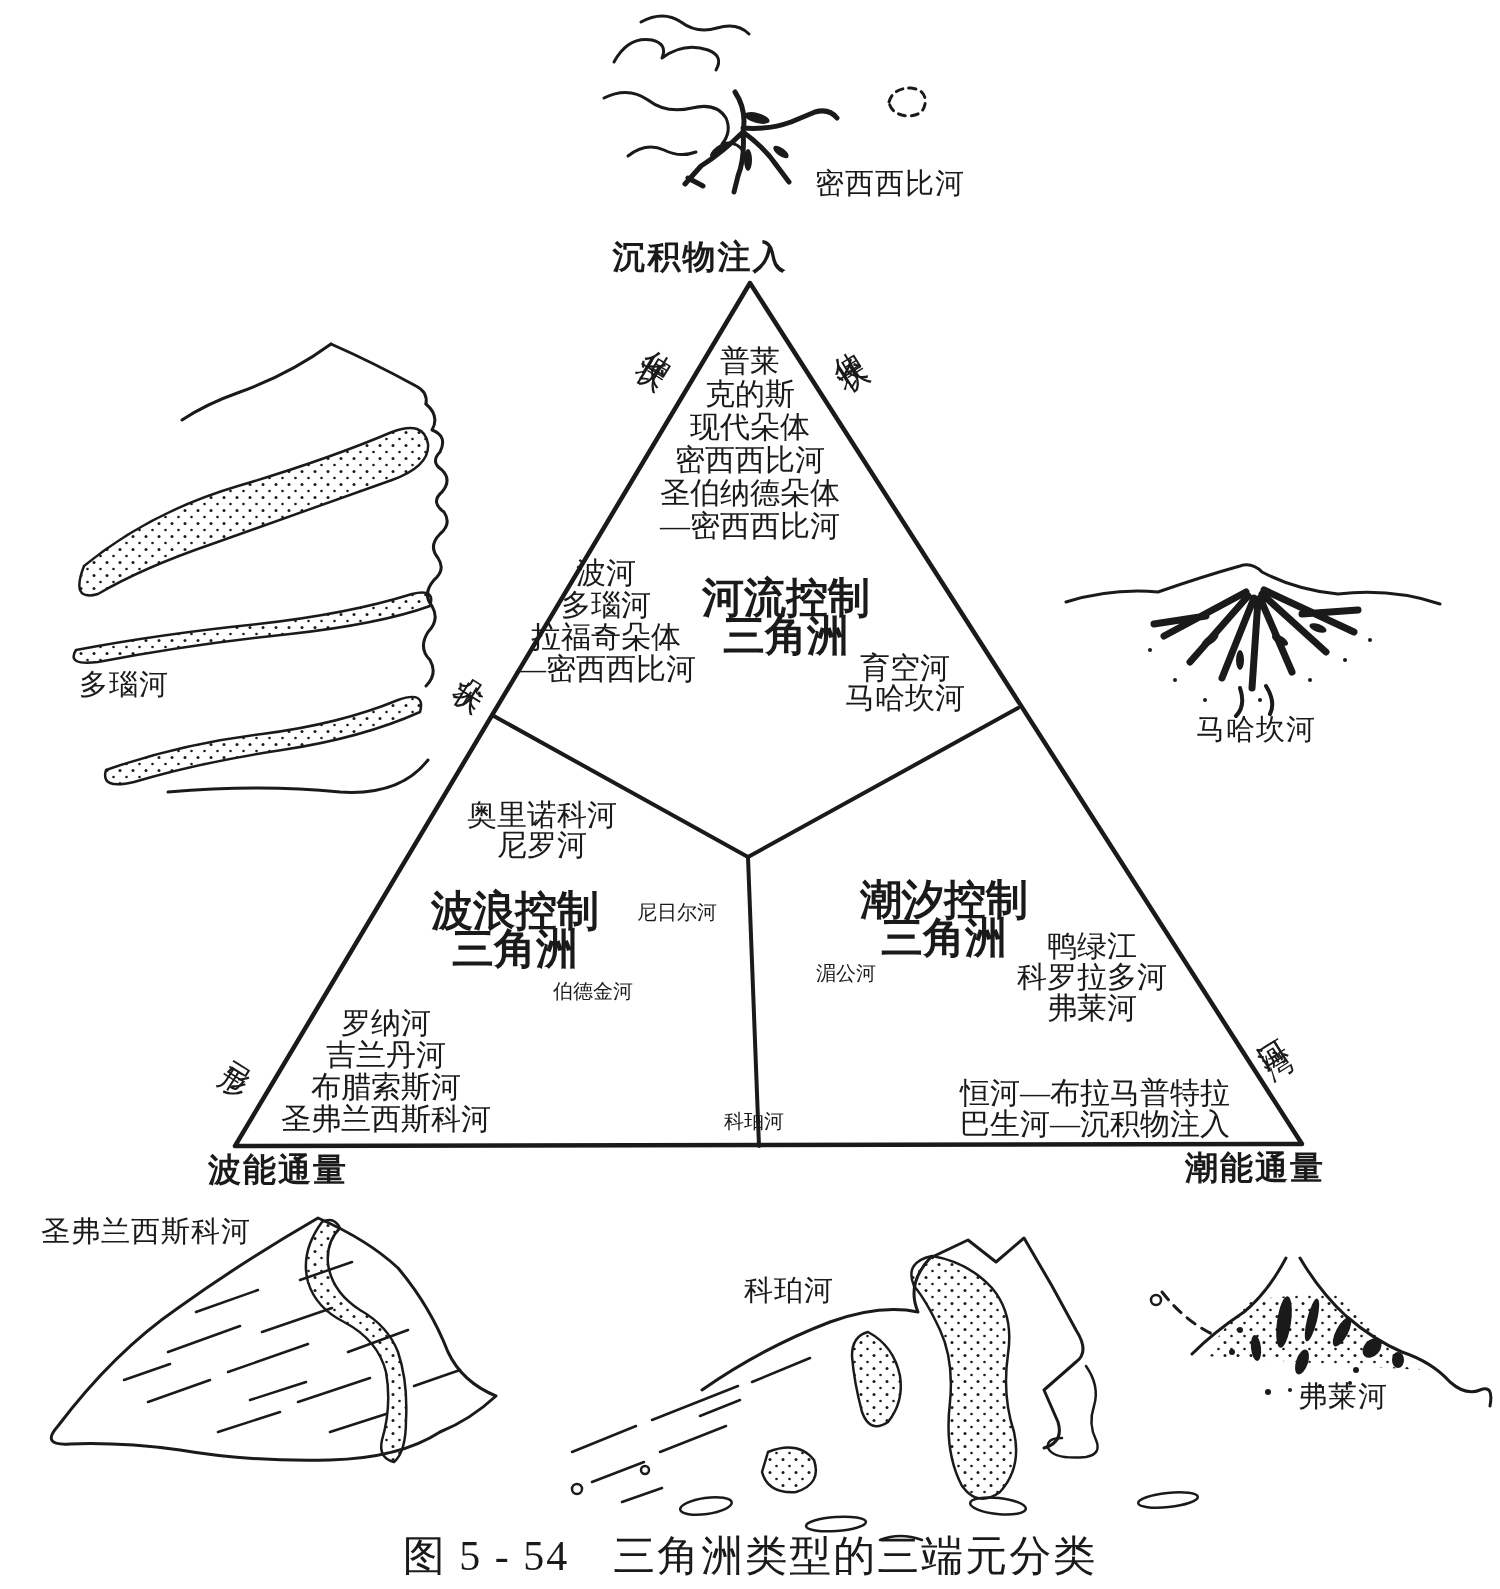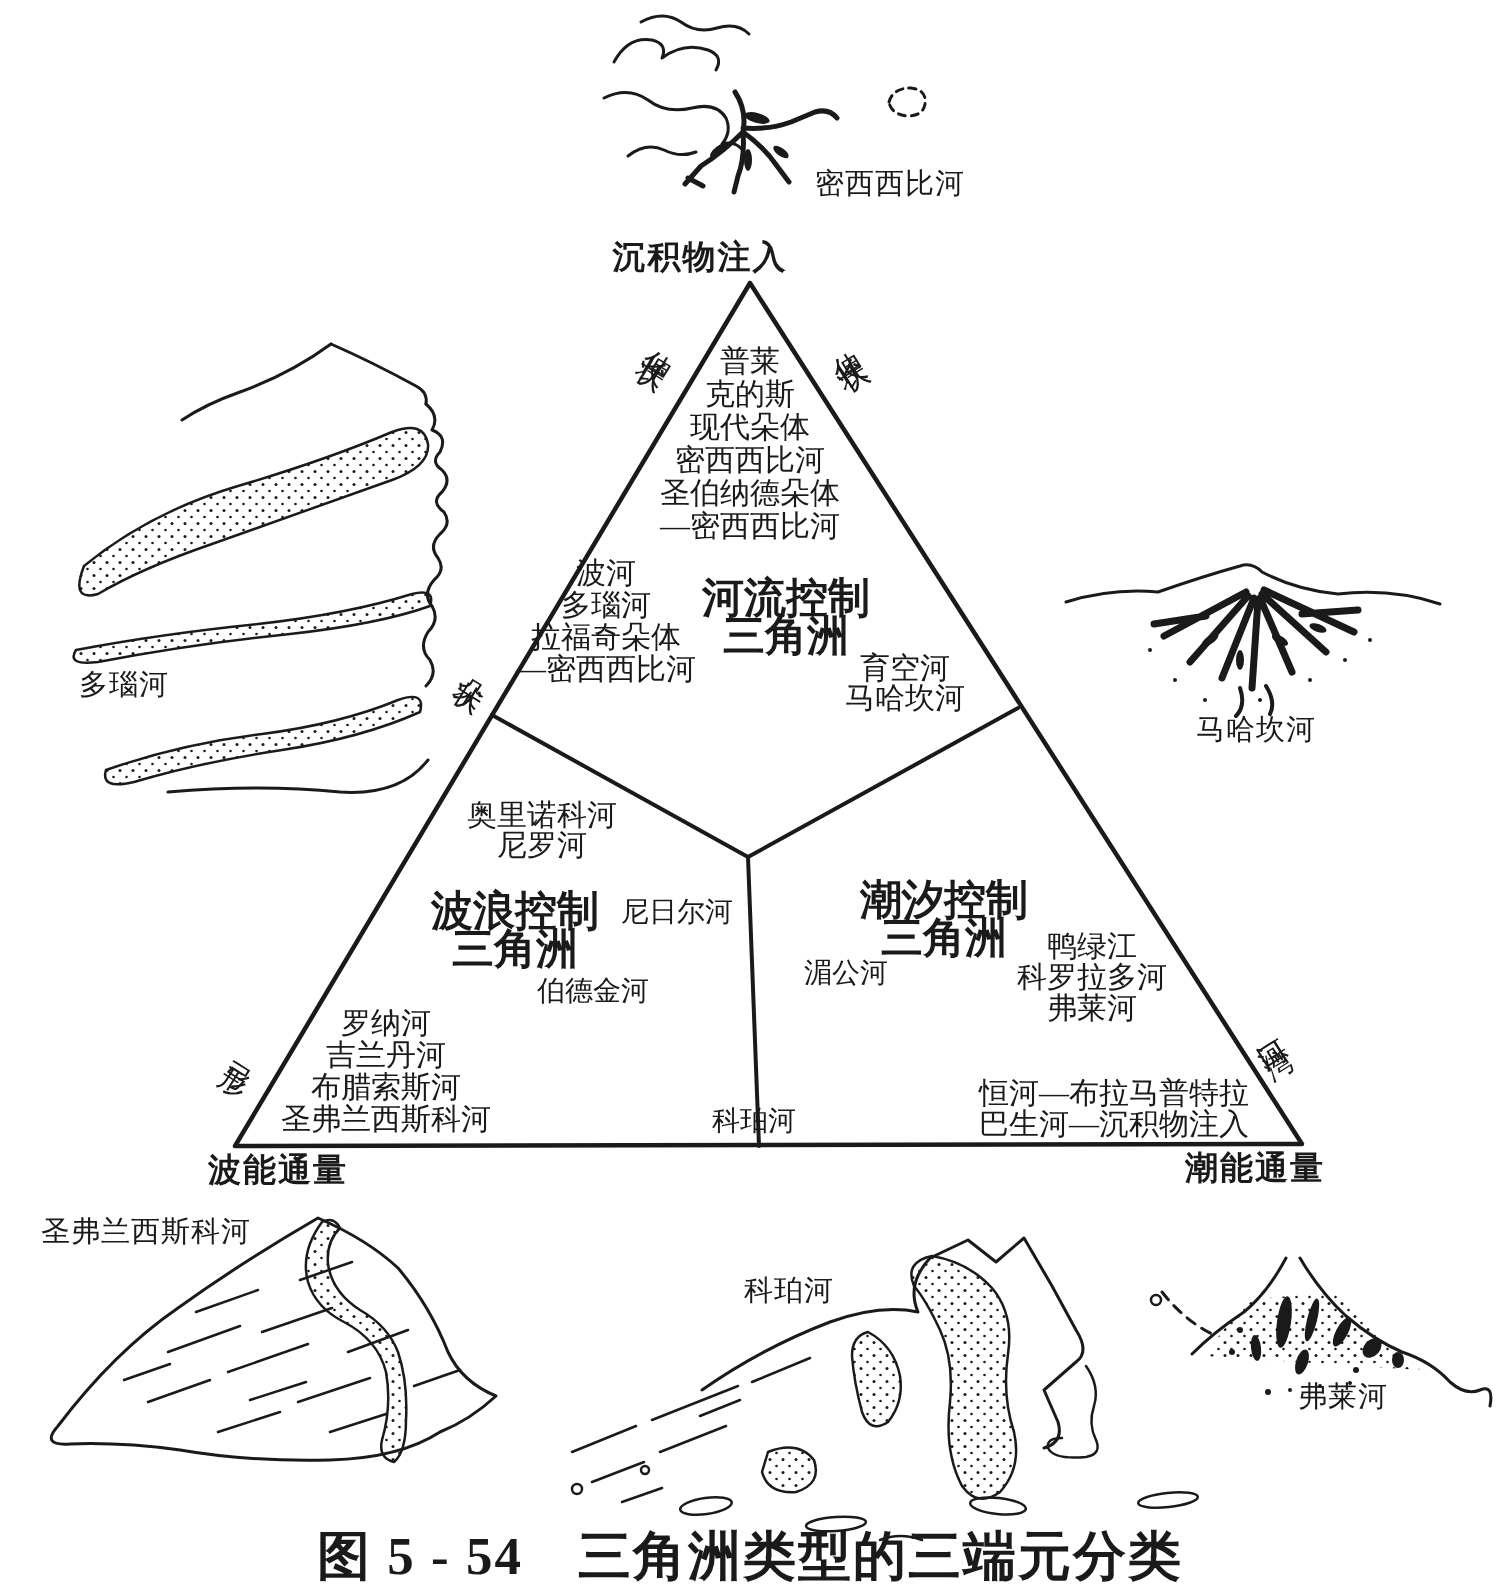--- a/index.html
+++ b/index.html
@@ -1,30 +1,30 @@
 <!DOCTYPE html>
 <html><head>
 <meta charset="utf-8">
 <style>
   html,body{margin:0;padding:0;background:#fff;}
   .fig{position:relative;width:1500px;height:1589px;background:#fff;overflow:hidden;
        font-family:"Liberation Serif","DejaVu Serif",serif;color:#1a1a1a;}
   svg.art{position:absolute;left:0;top:0;}
-  .t{position:absolute;transform:translate(-50%,-50%);white-space:nowrap;font-size:28px;line-height:1.1;}
+  .t{position:absolute;transform:translate(-50%,-50%);white-space:nowrap;font-size:20px;line-height:1.1;}
   .blk{position:absolute;transform:translateX(-50%);text-align:center;font-size:30px;}
   .blk div{white-space:nowrap;}
   .lh30 div{line-height:30px;} .lh31 div{line-height:31px;} .lh32 div{line-height:32px;} .lh33 div{line-height:33px;}
   .title{font-weight:700;font-size:42px;} .title div{line-height:38px;}
   .corner{font-size:33px;font-weight:600;letter-spacing:2px;}
   .vt{position:absolute;writing-mode:vertical-rl;text-orientation:upright;font-size:29px;
       letter-spacing:5px;white-space:nowrap;}
   .rotL{transform:translate(-50%,-50%) rotate(32deg);}
   .rotR{transform:translate(-50%,-50%) rotate(-32deg);}
   .sk{font-size:29px;letter-spacing:1px;}
-  .caption{font-size:53px;letter-spacing:2px;font-weight:bold;}
+  .caption{font-size:42px;letter-spacing:2px;}
 </style>
 </head>
 <body>
 
 <div class="fig">
 
   <svg class="art" width="1500" height="1589" viewBox="0 0 1500 1589">
     <defs>
       <pattern id="stip" width="13" height="13" patternUnits="userSpaceOnUse">
         <circle cx="3" cy="3.5" r="1.5" fill="#1a1a1a"></circle>
@@ -184,21 +184,21 @@
     <div>罗纳河</div>
     <div>吉兰丹河</div>
     <div>布腊索斯河</div>
     <div>圣弗兰西斯科河</div>
   </div>
   <div class="blk lh31" style="left:1092px;top:930px;">
     <div>鸭绿江</div>
     <div>科罗拉多河</div>
     <div>弗莱河</div>
   </div>
-  <div class="blk lh31" style="left:1095px;top:1077px;margin-left:19px;">
+  <div class="blk lh31" style="left:1095px;top:1077px;">
     <div>恒河—布拉马普特拉</div>
     <div>巴生河—沉积物注入</div>
   </div>
 
   <div class="t sk" style="left:890px;top:184px;">密西西比河</div>
   <div class="t sk" style="left:124px;top:685px;">多瑙河</div>
   <div class="t sk" style="left:1256px;top:730px;">马哈坎河</div>
   <div class="t sk" style="left:146px;top:1232px;">圣弗兰西斯科河</div>
   <div class="t sk" style="left:789px;top:1291px;">科珀河</div>
   <div class="t sk" style="left:1343px;top:1397px;">弗莱河</div>

